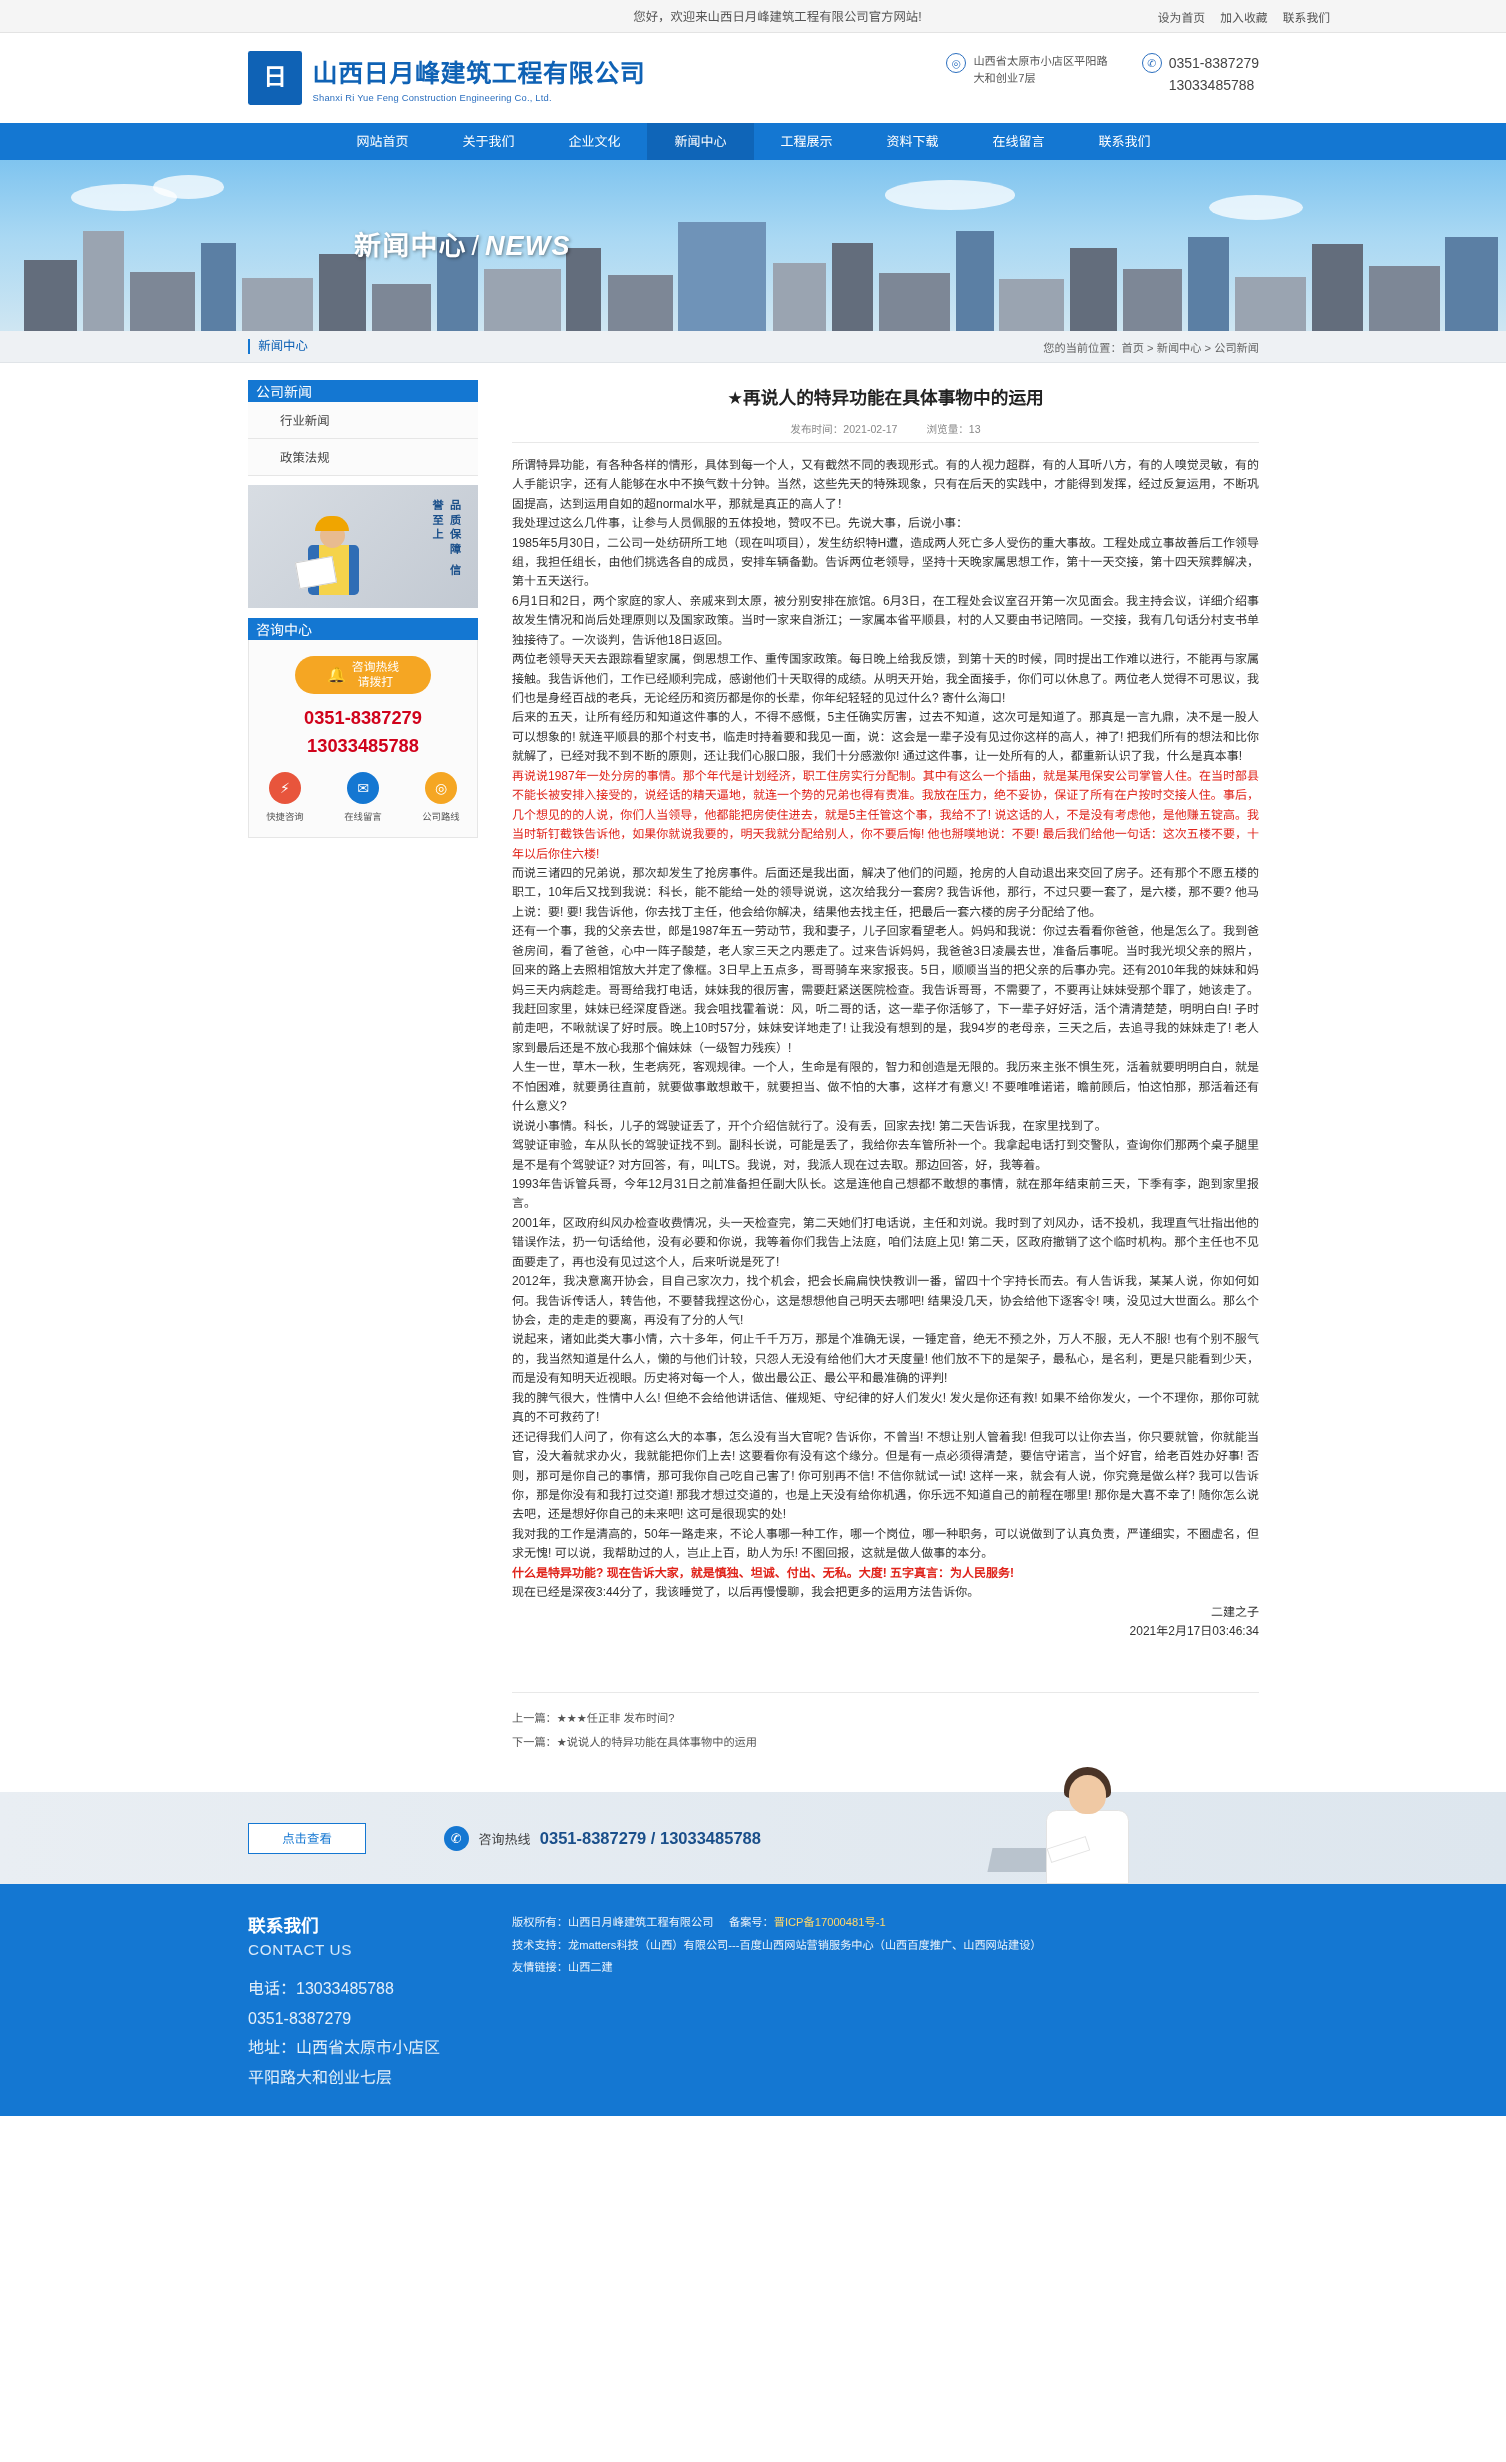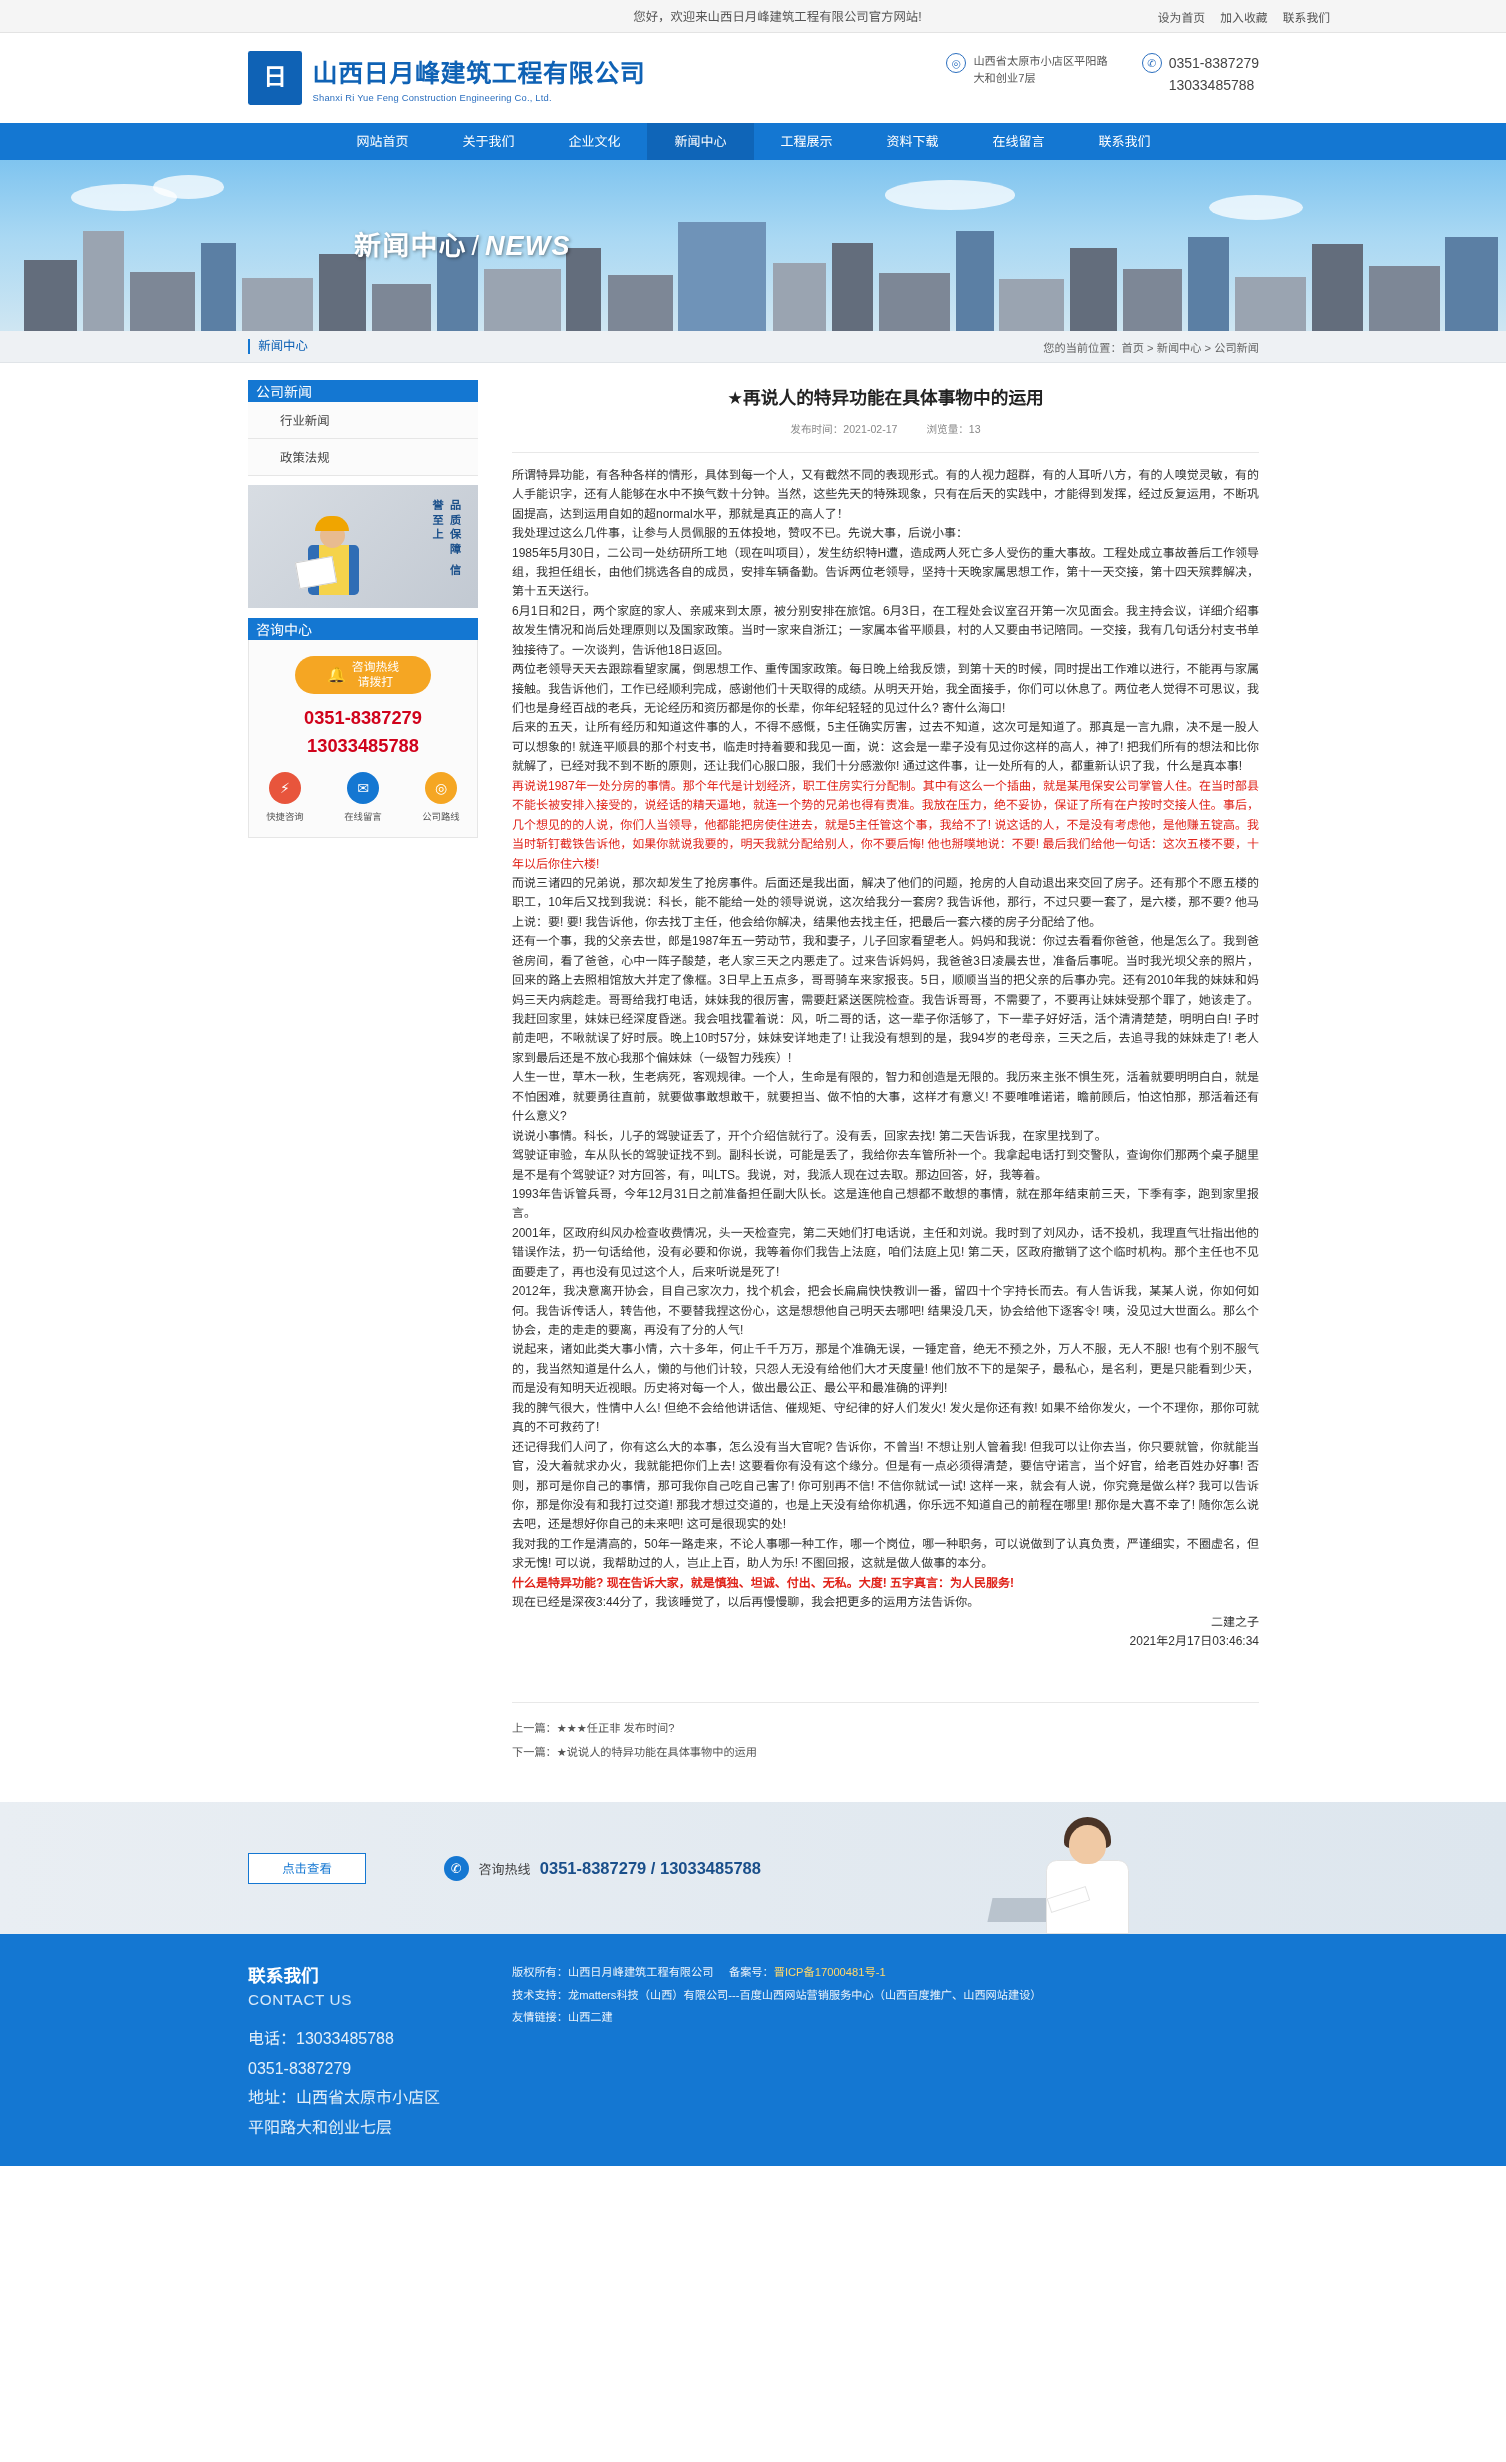--- a/index.html
+++ b/index.html
@@ -180,39 +180,39 @@
   }
   .si.c1 .circle { background:#e8553c; }
   .si.c2 .circle { background:#1477d2; }
   .si.c3 .circle { background:#f5a623; }
 
   
   .art-title {
     text-align:center; font-size: 17.7px; font-weight: bold; color:#222; margin-bottom: 11.8px;
   }
   .art-meta {
-    text-align:center; font-size: 10.6px; color:#888; padding-bottom: 16px;
+    text-align:center; font-size: 10.6px; color:#888; padding-bottom: 6px;
     border-bottom: 0.6px solid #e8e8e8; margin-bottom: 13px;
   }
   .art-meta span { margin: 0 13px; }
   .art-body p {
     font-size: 12px; line-height: 1.62; color:#333; text-align: justify;
     text-indent: 0;
   }
   .art-body p.red { color:#e0241b; }
   .art-body p.redbold { color:#e0241b; font-weight: bold; }
   .sign { text-align:right; font-size: 12px; color:#333; line-height:1.62; }
 
   .art-nav { margin-top: 51px; border-top: 0.6px solid #e8e8e8; padding-top: 15.3px; font-size: 11.2px; color:#555; }
   .art-nav div { margin-bottom: 8.3px; }
   .art-nav a { color:#555; text-decoration:none; }
 
   
   .prefooter {
-    height: 132px; background: linear-gradient(90deg,#e9eef3 0%, #dde6ee 100%);
+    height: 92px; background: linear-gradient(90deg,#e9eef3 0%, #dde6ee 100%);
     position: relative; display:flex; align-items:center; padding: 10px 248px;
   }
   .pf-btn {
     width: 118px; height: 31px; border: 0.6px solid #1477d2; color:#1477d2;
     font-size: 12.4px; display:flex; align-items:center; justify-content:center;
     background: #fff; cursor:pointer;
   }
   .pf-hot { display:flex; align-items:center; gap: 9.4px; margin-left: 78px; }
   .pf-hot .ico {
     width: 25px; height: 25px; border-radius:50%; background:#1477d2; color:#fff;

